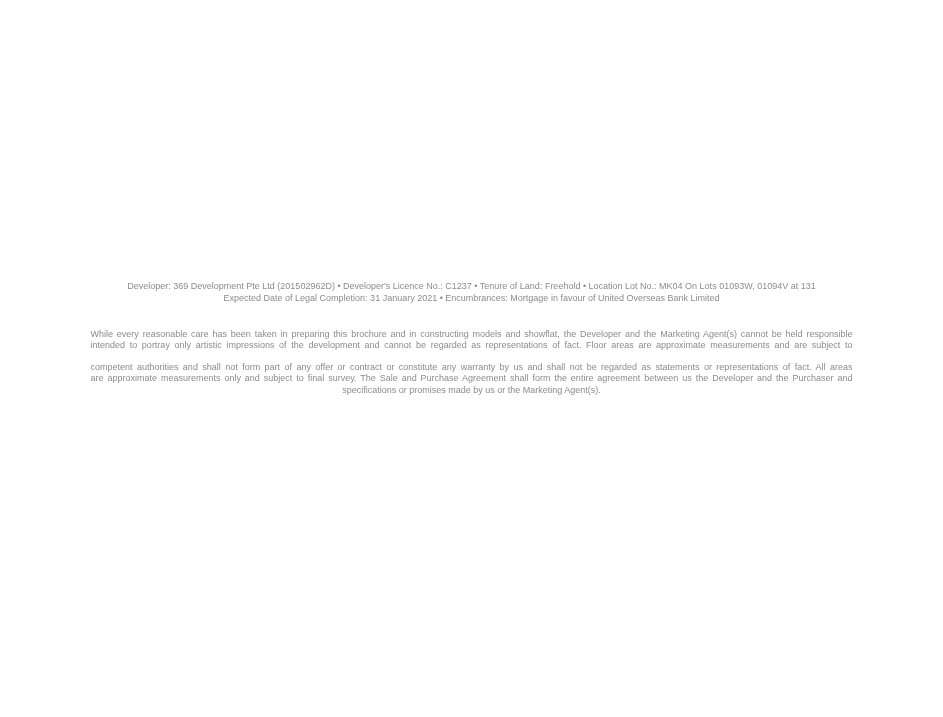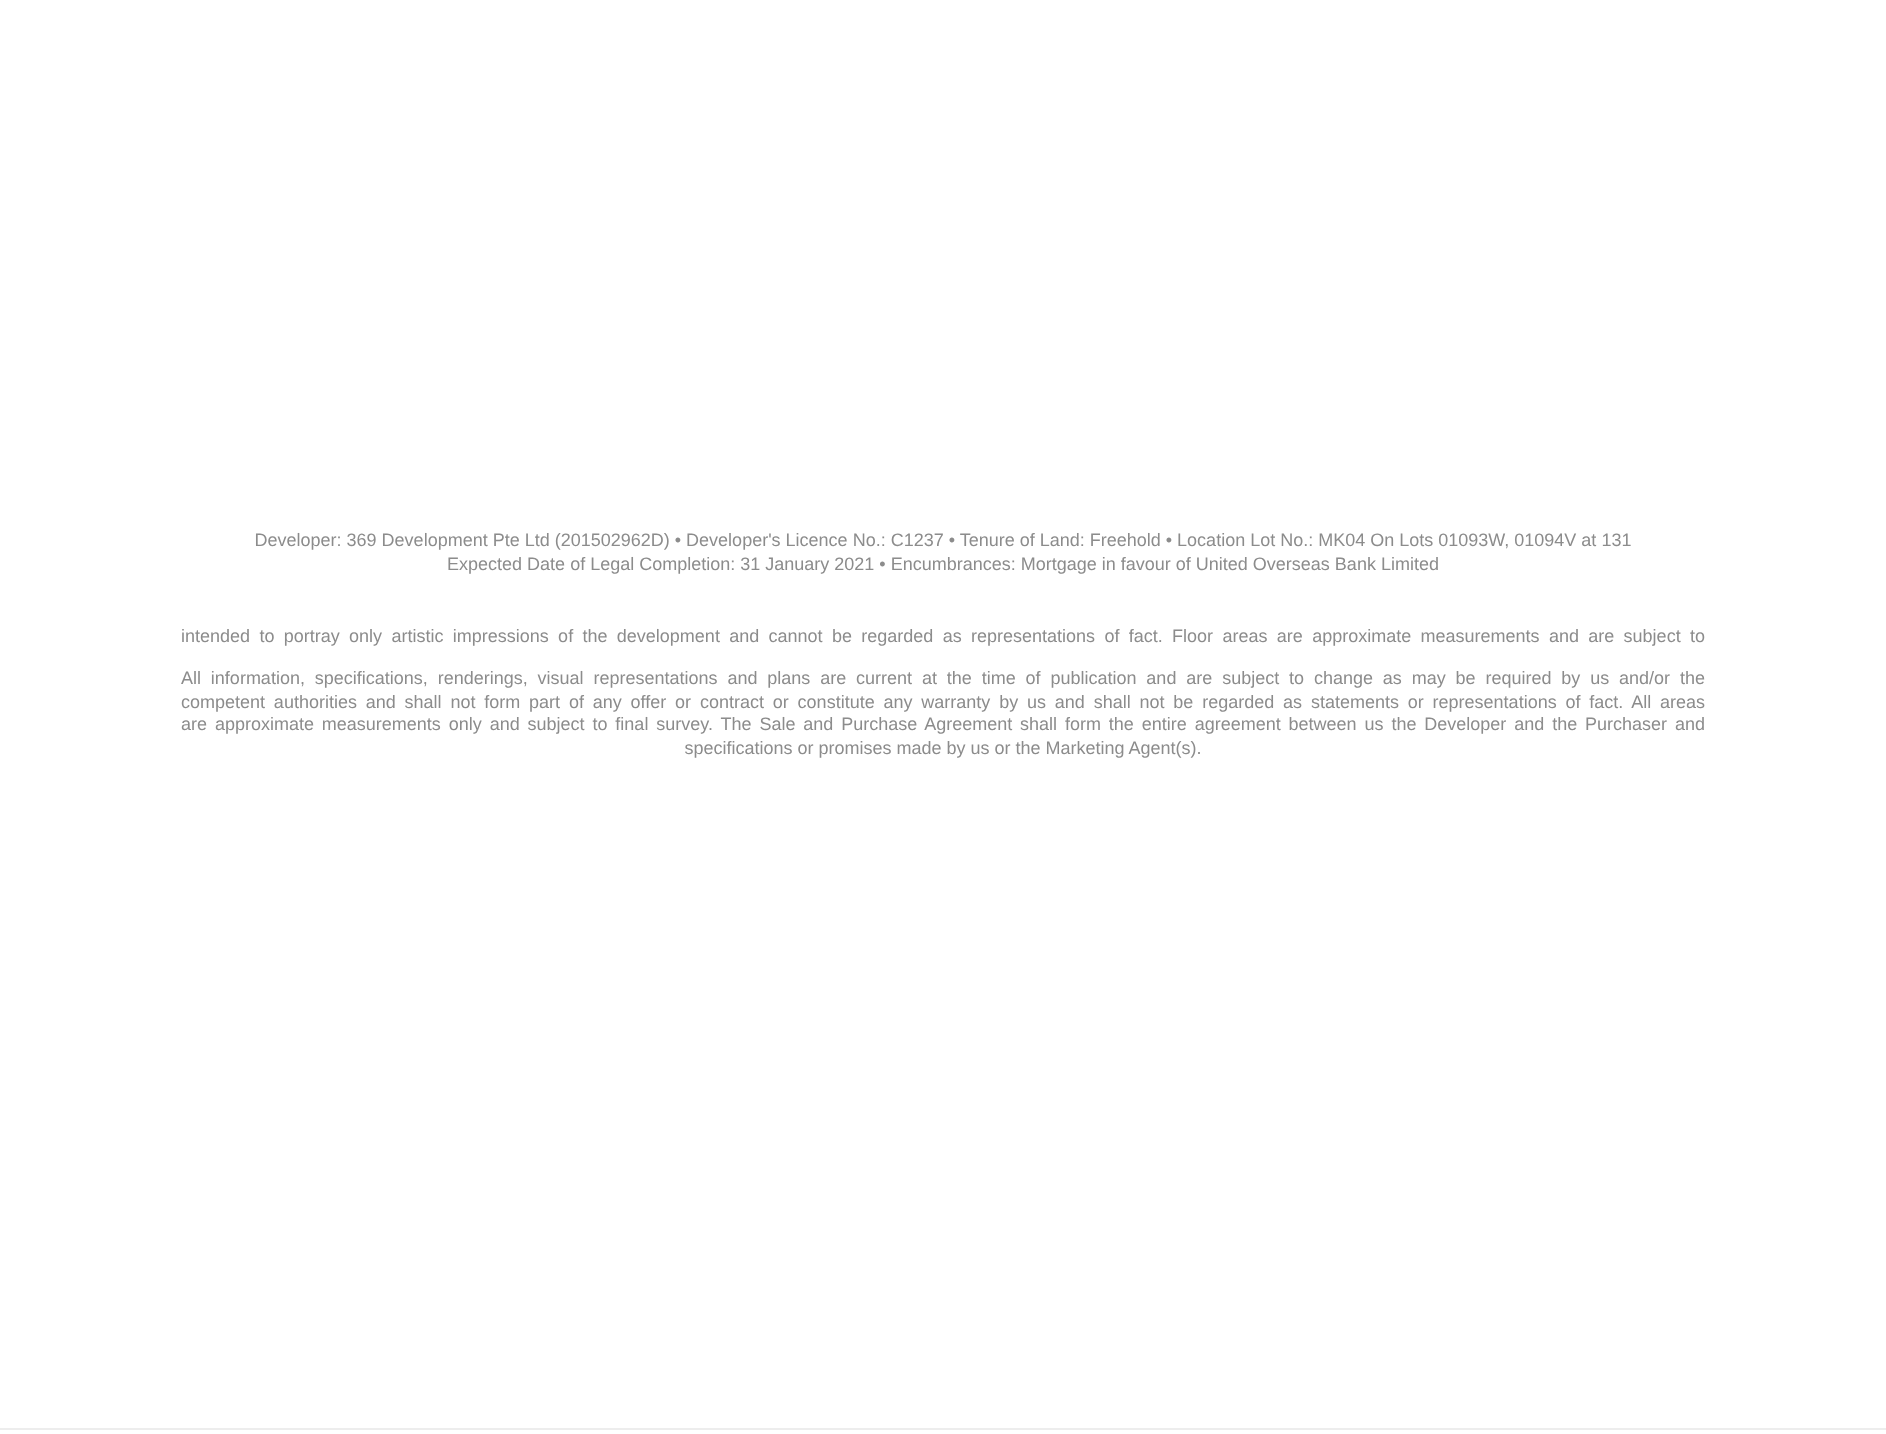--- a/index.html
+++ b/index.html
@@ -16,21 +16,21 @@
     font-family: "Liberation Sans", sans-serif;
   }
   .page {
     position: relative;
     width: 943px;
     height: 717px;
     background: var(--page-bg);
   }
   .disclaimer-block {
     width: 762px;
-    margin: 0 auto;
+    margin: 16px auto;
     padding-top: 264px;
     color: var(--text-color);
     font-size: 9px;
   }
   .para { display: block; }
   .para-developer { margin-bottom: 24px; }
   .para-brochure { margin-bottom: 10px; }
   .para-developer .line {
     line-height: 12.4px;
     text-align: center;
@@ -61,25 +61,25 @@
 <div class="page">
 
   <div class="disclaimer-block">
 
     <div class="para para-developer">
       <div class="line center">Developer: 369 Development Pte Ltd (201502962D) • Developer's Licence No.: C1237 • Tenure of Land: Freehold • Location Lot No.: MK04 On Lots 01093W, 01094V at 131</div>
       <div class="line center">Expected Date of Legal Completion: 31 January 2021 • Encumbrances: Mortgage in favour of United Overseas Bank Limited</div>
     </div>
 
     <div class="para para-brochure">
+      <div class="line justify">While every reasonable care has been taken in preparing this brochure and in constructing models and showflat, the Developer and the Marketing Agent(s) cannot be held responsible</div>
       <div class="line justify">intended to portray only artistic impressions of the development and cannot be regarded as representations of fact. Floor areas are approximate measurements and are subject to</div>
     </div>
 
     <div class="para para-information">
-      <div class="line justify">All information, specifications, renderings, visual representations and plans are current at the time of publication and are subject to change as may be required by us and/or the</div>
       <div class="line justify">competent authorities and shall not form part of any offer or contract or constitute any warranty by us and shall not be regarded as statements or representations of fact. All areas</div>
       <div class="line justify">are approximate measurements only and subject to final survey. The Sale and Purchase Agreement shall form the entire agreement between us the Developer and the Purchaser and</div>
       <div class="line center">specifications or promises made by us or the Marketing Agent(s).</div>
     </div>
 
   </div>
 
   <div class="page-edge-line"></div>
 
 </div>

